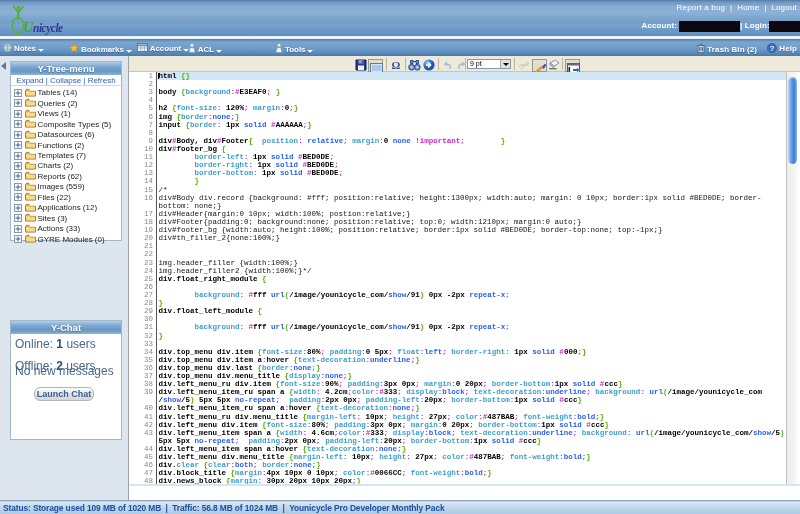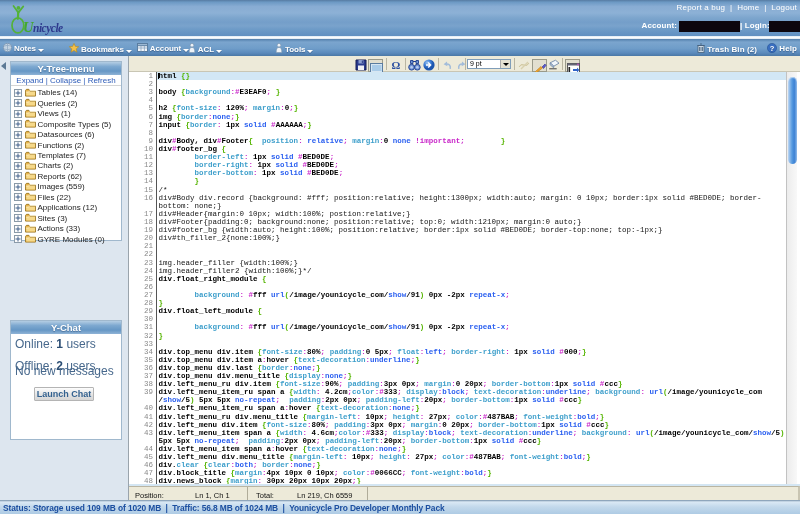--- a/index.html
+++ b/index.html
@@ -22,21 +22,21 @@
 .panel{position:absolute;background:#fff;border:1px solid #a0b8cd}
 #treepanel{left:10px;top:61px;width:112px;height:180px}
 #chatpanel{left:10px;top:320px;width:112px;height:120px}
 .phead{position:absolute;left:0;top:0;right:0;height:13px;background:linear-gradient(180deg,#b4cde3 0%,#7da8d0 35%,#6697c5 70%,#8fb3d6 100%);color:#fff;font-weight:bold;font-size:9.5px;text-align:center;line-height:13px;text-shadow:0 1px 1px rgba(40,70,110,.5)}
 #treelinks{position:absolute;left:0;top:14px;right:0;height:10px;text-align:center;font-size:8px;color:#2e5cb8;border-bottom:1px solid #d4d4d4}
 .trow{position:absolute;left:3px;height:10.45px;width:106px;font-size:8.5px;color:#1c1c1c;white-space:nowrap}
 .trow .plus{position:absolute;left:0;top:1px}
 .trow .fold{position:absolute;left:10.5px;top:0px}
 .trow .tlabel{position:absolute;left:23.5px;top:0.5px;letter-spacing:0;font-size:8px}
 .chl{position:absolute;left:4px;font-size:12px;color:#47688c}
-#launch{position:absolute;left:23px;top:66px;width:60px;height:14px;background:linear-gradient(180deg,#fdfdfd,#e2e2e2 60%,#d6d6d6);border:1px solid #b4b4b4;border-radius:1px;color:#33618f;font-weight:bold;font-size:9px;text-align:center;line-height:13px;}
+#launch{position:absolute;left:23px;top:66px;width:60px;height:14px;background:linear-gradient(180deg,#fdfdfd,#e2e2e2 60%,#d6d6d6);border:1px solid #b4b4b4;border-radius:6px;color:#33618f;font-weight:bold;font-size:9px;text-align:center;line-height:13px;}
 
 #editor{left:128px;top:56px;width:672px;height:445px;background:#fff;border-left:1px solid #9aa4ac}
 #toolbar{position:absolute;left:0;top:0;width:671px;height:16px;background:#edead9;border-bottom:1px solid #c9c6b4}
 .sep{position:absolute;top:2px;width:1px;height:12px;background:#b9b5a2}
 .tico{position:absolute;top:3px}
 .pressed{border:1px solid #9a9a8a;background:#e2dfd0}
 #fsel{position:absolute;left:338px;top:3px;width:44px;height:10px;background:#fff;border:1px solid #7f9db9;font-size:7px;color:#000;line-height:8px;padding-left:2px}
 #fselbtn{position:absolute;right:0;top:0;width:10px;height:8px;background:#e4e1d2;border-left:1px solid #aaa;text-align:center}
 #fselbtn:after{content:"";position:absolute;left:2px;top:3px;border-left:3px solid transparent;border-right:3px solid transparent;border-top:3px solid #000}
 
@@ -490,26 +490,17 @@
 div.left_menu_item span a<i class="o">:</i>hover <i class="d">{</i><i class="a">text-decoration</i><i class="o">:</i><i class="v">none</i><i class="o">;</i><i class="d">}</i>
 div.left_menu div.menu_title <i class="d">{</i><i class="a">margin-left</i><i class="o">:</i> 10px<i class="o">;</i> <i class="a">height</i><i class="o">:</i> 27px<i class="o">;</i> <i class="a">color</i><i class="o">:</i><i class="o">#</i>487BAB<i class="o">;</i> <i class="a">font-weight</i><i class="o">:</i><i class="v">bold</i><i class="o">;</i><i class="d">}</i>
 div.<i class="a">clear</i> <i class="d">{</i><i class="a">clear</i><i class="o">:</i><i class="v">both</i><i class="o">;</i> <i class="a">border</i><i class="o">:</i><i class="v">none</i><i class="o">;</i><i class="d">}</i>
 div.block_title <i class="d">{</i><i class="a">margin</i><i class="o">:</i>4px 10px 0 10px<i class="o">;</i> <i class="a">color</i><i class="o">:</i><i class="o">#</i>0066CC<i class="o">;</i> <i class="a">font-weight</i><i class="o">:</i><i class="v">bold</i><i class="o">;</i><i class="d">}</i>
 div.news_block <i class="d">{</i><i class="a">margin</i><i class="o">:</i> 30px 20px 10px 20px<i class="o">;</i><i class="d">}</i></pre>
   </div>
   <div id="sbar">
       <div id="sthumb"></div>
     </div>
   <div id="botstrip"></div>
-  <div id="posbar">
-    <div class="pcell" style="left:0;width:119px"></div>
-    <div class="pcell" style="left:119px;width:120px"></div>
-
-    <span style="left:6px">Position:</span>
-      <span style="left:66px">Ln 1, Ch 1</span>
-    <span style="left:127px">Total:</span>
-      <span style="left:168px">Ln 219, Ch 6559</span>
-  </div>
 </div>
 
 <div id="statusbar" class="abs">
     <div>Status: Storage used 109 MB of 1020 MB &nbsp;| &nbsp;Traffic: 56.8 MB of 1024 MB &nbsp;| &nbsp;Younicycle Pro Developer Monthly Pack</div>
   </div>
 
 </body></html>

